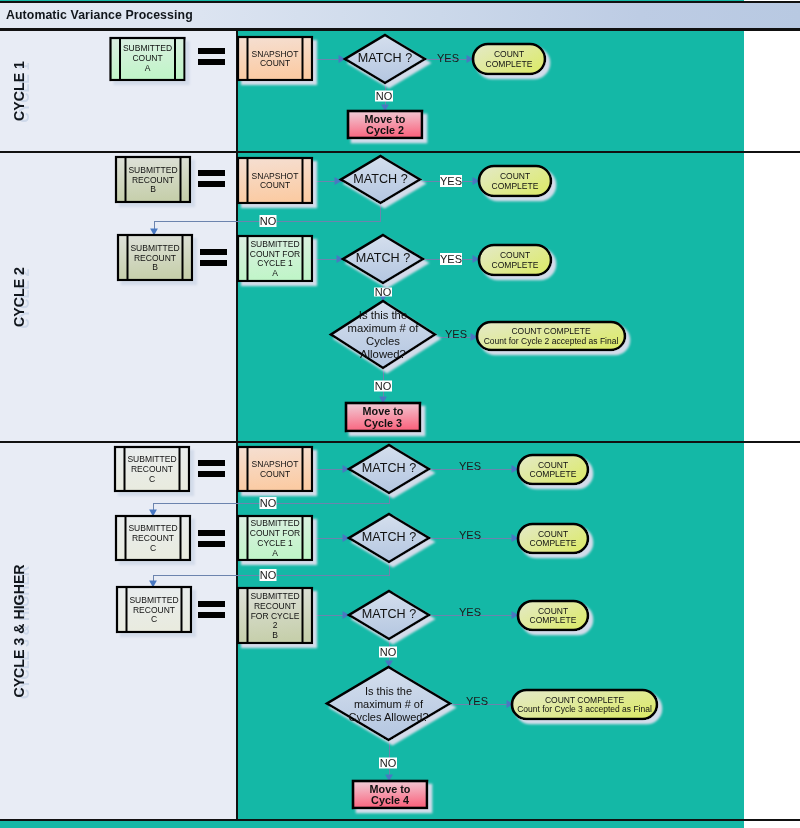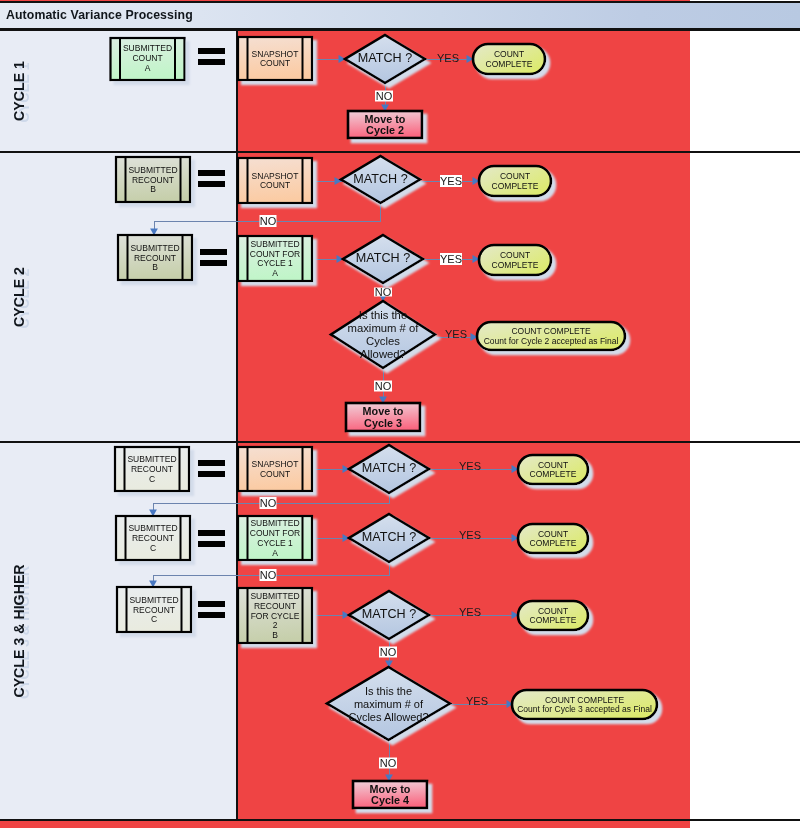--- a/index.html
+++ b/index.html
@@ -1,18 +1,18 @@
 <!DOCTYPE html>
 <html><head>
 <meta charset="utf-8">
 <title>Automatic Variance Processing</title>
 <style>
   html,body{margin:0;padding:0;background:#fff;}
   body{width:800px;height:828px;font-family:"Liberation Sans",sans-serif;overflow:hidden;}
-  #root{position:relative;width:690px;height:828px;background:#ef4444;}
+  #root{position:relative;width:744px;height:828px;background:#14b8a6;}
   .titlebar{position:absolute;left:0;top:1px;width:800px;height:29px;
      background:linear-gradient(to right,#e4eaf4 0%,#dce4f1 25%,#cbd8ea 55%,#bdcce4 80%,#b8c9e2 100%);
      border-top:2px solid #111;border-bottom:2px solid #111;box-sizing:border-box;}
   .titlebar-text{position:absolute;left:6px;top:5px;font-size:12.3px;font-weight:bold;color:#11161c;letter-spacing:.1px;}
   svg{position:absolute;left:0;top:0;}
   text{font-family:"Liberation Sans",sans-serif;}
   svg{shape-rendering:geometricPrecision;}
 </style>
 </head>
 <body>

